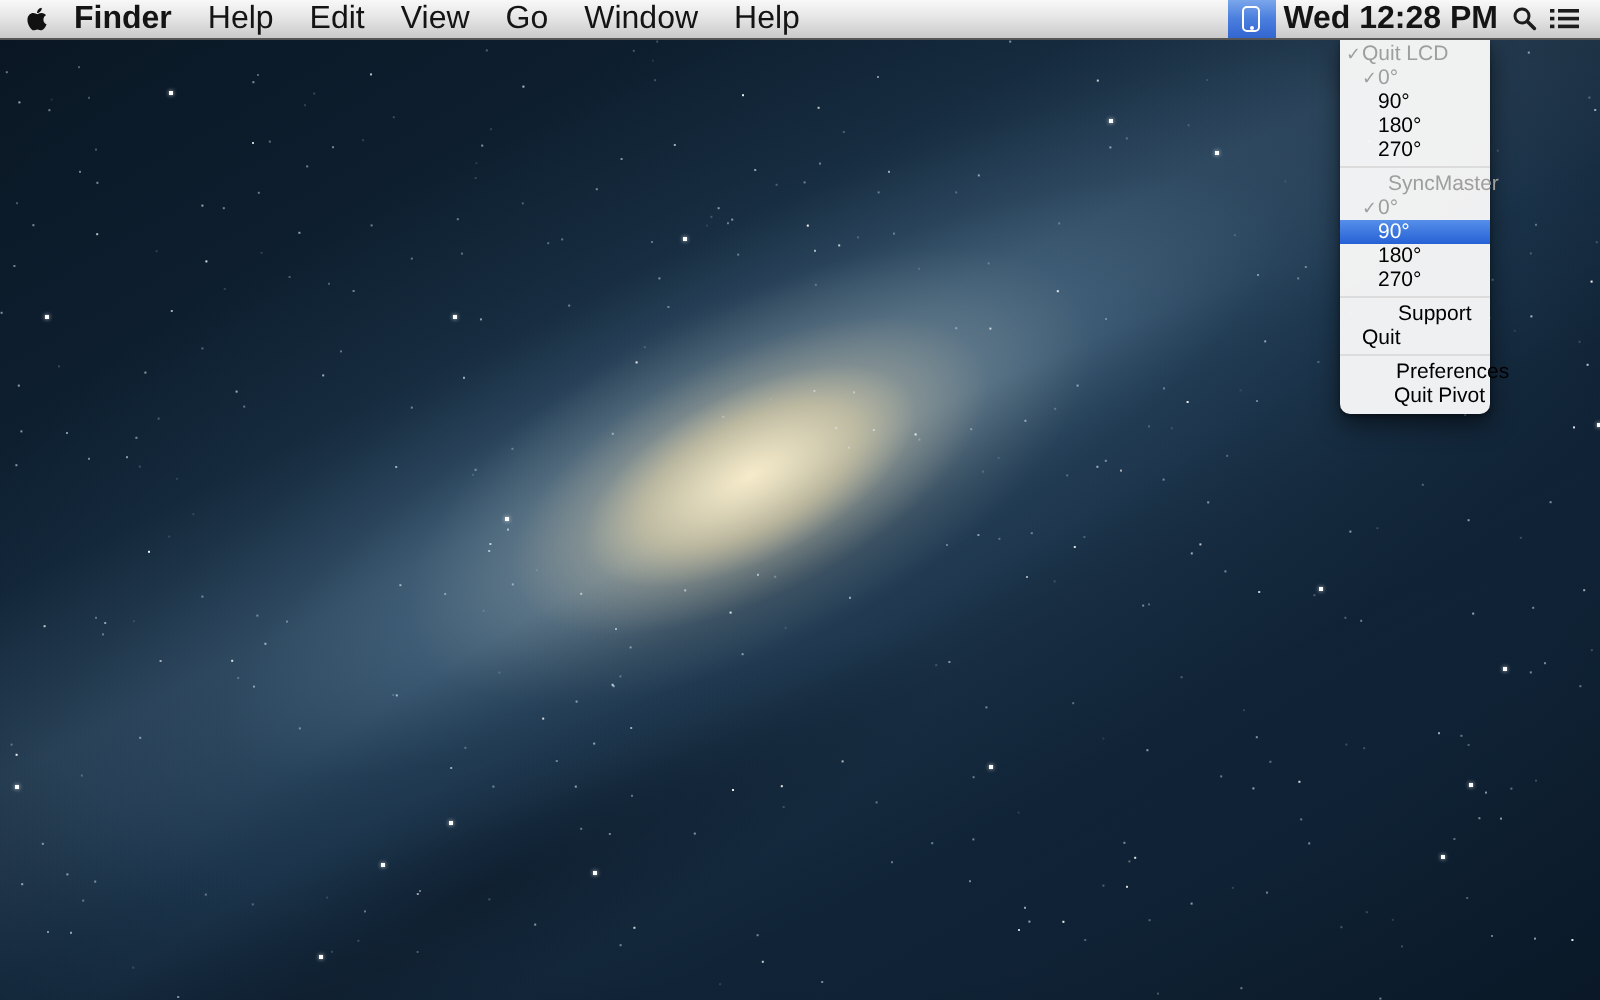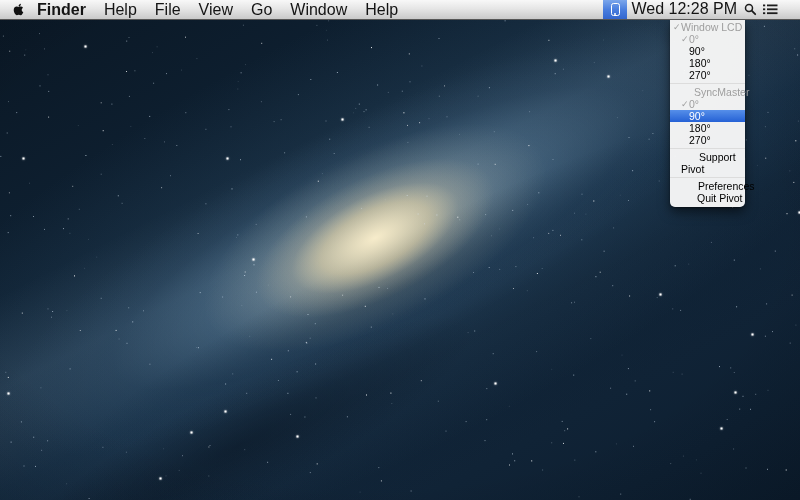--- a/index.html
+++ b/index.html
@@ -32,21 +32,21 @@
 
   
   .menubar{position:absolute;left:0;top:0;right:0;height:20px;box-sizing:border-box;
     background:linear-gradient(180deg,#f8f8f8 0%,#e6e6e6 45%,#c9c9c9 100%);
     border-bottom:1px solid #565656;display:flex;align-items:center;z-index:50;
     font-size:16px;color:#141414;}
   .mb-left{display:flex;align-items:center;height:100%;}
   .apple-item{display:flex;align-items:center;height:100%;padding:0 4px 0 13px;}
   .mb-item{line-height:19px;padding:0 9px;height:100%;display:flex;align-items:center;}
   .mb-item.bold{font-weight:bold;}
-  .mb-right{position:absolute;right:16px;top:0;height:100%;display:flex;align-items:flex-start;}
+  .mb-right{position:absolute;right:4px;top:0;height:100%;display:flex;align-items:flex-end;font-weight:bold;}
   .pivot-seg{width:24px;height:100%;display:flex;align-items:center;justify-content:center;
     background:linear-gradient(180deg,#7ba6eb 0%,#4a7ede 50%,#3366cf 100%);}
   .pivot-icon{width:7px;height:11px;border:1.5px solid #fff;border-radius:2.5px;position:relative;}
   .pivot-icon::after{content:"";position:absolute;left:50%;bottom:0.5px;width:2px;height:2px;
     margin-left:-1px;background:#fff;border-radius:50%;}
   .clock{padding:0 4px;white-space:nowrap;}
   .icon-seg{height:100%;display:flex;align-items:center;padding:0 3px;}
   .nc-seg{margin-right:3px;}
 
   
@@ -80,21 +80,21 @@
   <div class="menubar">
     <div class="mb-left">
       <div class="apple-item">
         <svg width="11" height="13" viewBox="0 0 384 512">
             <path fill="#111" d="M318.7 268.7c-.2-36.7 16.4-64.4 50-84.8-18.8-26.9-47.2-41.7-84.7-44.6-35.5-2.8-74.3 20.7-88.5 20.7-15 0-49.4-19.7-76.4-19.7C63.3 141.2 4 184.8 4 273.5q0 39.3 14.4 81.2c12.8 36.7 59 126.7 107.2 125.2 25.2-.6 43-17.9 75.8-17.9 31.8 0 48.3 17.9 76.4 17.9 48.6-.7 90.4-82.5 102.6-119.3-65.2-30.7-61.7-90-61.7-91.9zm-56.6-164.2c27.3-32.4 24.8-61.9 24-72.5-24.1 1.4-52 16.4-67.9 34.9-17.5 19.8-27.8 44.3-25.6 71.9 26.1 2 49.9-11.4 69.5-34.3z"></path>
           </svg>
       </div>
       <div id="menubar-items" style="display: flex;">
           <div class="mb-item bold">Finder</div>
           <div class="mb-item">Help</div>
-          <div class="mb-item">File</div>
+          <div class="mb-item">Edit</div>
           <div class="mb-item">View</div>
           <div class="mb-item">Go</div>
           <div class="mb-item">Window</div>
           <div class="mb-item">Help</div>
         </div>
     </div>
 
     <div class="mb-right">
       <div class="pivot-seg">
         <div class="pivot-icon"></div>
@@ -115,21 +115,21 @@
           <rect x="0" y="8.3" width="2.2" height="1.8" fill="#1c1c1c"></rect>
             <rect x="4" y="8.3" width="10.5" height="1.8" fill="#1c1c1c"></rect>
         </svg>
       </div>
     </div>
   </div>
 
   <div class="dropdown" id="dropdown">
       <div class="dd-row disabled" style="padding-left: 3px;">
         <span class="dd-check">✓</span>
-        <span class="dd-label">Window LCD</span>
+        <span class="dd-label">Quit LCD</span>
       </div>
       <div class="dd-row disabled" style="padding-left: 11px;">
         <span class="dd-check">✓</span>
         <span class="dd-label">0°</span>
       </div>
       <div class="dd-row" style="padding-left: 11px;">
         <span class="dd-check"></span>
         <span class="dd-label">90°</span>
       </div>
       <div class="dd-row" style="padding-left: 11px;">
@@ -161,21 +161,21 @@
         <span class="dd-check"></span>
         <span class="dd-label">270°</span>
       </div>
       <div class="dd-sep"></div>
       <div class="dd-row" style="padding-left: 21px;">
         <span class="dd-check"></span>
         <span class="dd-label">Support</span>
       </div>
       <div class="dd-row" style="padding-left: 3px;">
         <span class="dd-check"></span>
-        <span class="dd-label">Pivot</span>
+        <span class="dd-label">Quit</span>
       </div>
       <div class="dd-sep"></div>
       <div class="dd-row" style="padding-left: 20px;">
         <span class="dd-check"></span>
         <span class="dd-label">Preferences</span>
       </div>
       <div class="dd-row" style="padding-left: 19px;">
         <span class="dd-check"></span>
         <span class="dd-label">Quit Pivot</span>
       </div>

